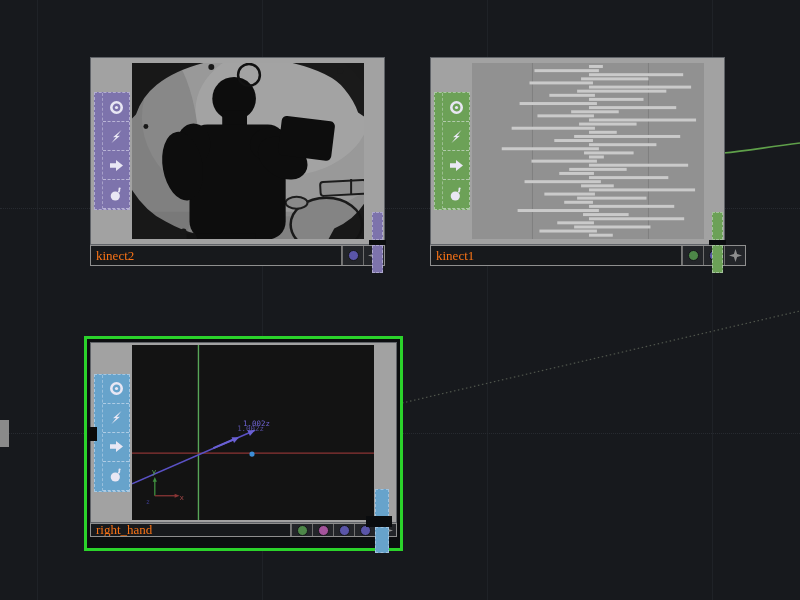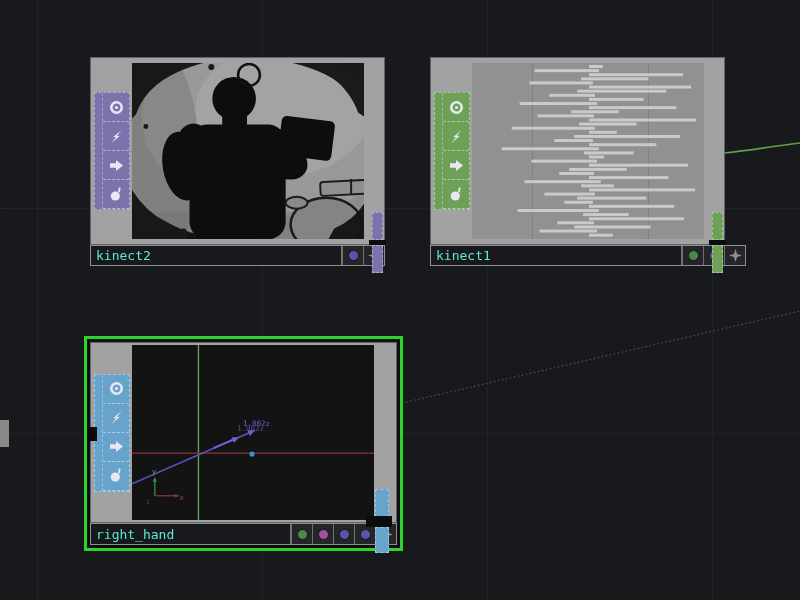--- a/index.html
+++ b/index.html
@@ -23,21 +23,21 @@
   .icon-cell svg{display:block;}
   .viewer{flex:1;position:relative;overflow:hidden;}
   .viewer svg{display:block;width:100%;height:100%;}
   .out-strip{flex:none;position:relative;background:#9b9b9b;}
   .out-tab{position:absolute;left:1px;right:1px;background:var(--accent,#888);
            border:1px dashed rgba(245,245,255,.4);box-sizing:border-box;}
   .out-notch{position:absolute;background:#0a0c0e;}
   .name-bar{display:flex;align-items:stretch;background:#17191c;
             border:1px solid #8f8f8f;box-sizing:border-box;height:21px;}
   .name-box{flex:1;display:flex;align-items:center;padding-left:5px;
-            border-right:1px solid #777;color:#5eead4;font-size:13px;overflow:hidden;}
+            border-right:1px solid #777;color:#f97316;font-size:13px;overflow:hidden;font-family:Liberation Serif, serif;}
   .badge-cell{width:20px;flex:none;display:flex;align-items:center;justify-content:center;
               border-left:1px solid #6f6f6f;background:#232529;}
   .badge-dot{width:11px;height:11px;border-radius:50%;border:1px solid #15161a;box-sizing:border-box;}
   
   #sel-wrap{position:absolute;left:84px;top:336px;width:319px;height:215px;
             border:3px solid #2bd32b;background:#0c0e10;box-sizing:border-box;
             padding:3px;z-index:2;}
   #node-right_hand{position:relative;left:0;top:0;}
   .in-conn{position:absolute;background:#0a0a0a;z-index:3;}
   .edge-tab{position:absolute;background:#8a8a8a;z-index:1;}
@@ -311,21 +311,21 @@
             <text x="14" y="160" font-size="6.5" fill="#4646b0" opacity="0.8">z</text>
           </g>
         </svg>
       </div>
       <div class="out-strip" style="width:16px">
         <div class="out-tab" style="top:56px;height:28px"></div>
         <div class="out-tab" style="top:94px;height:26px"></div>
         <div class="out-notch" style="left:-8px;top:83px;width:26px;height:11px"></div>
       </div>
     </div>
-    <div class="name-bar" style="width:307px;height:22px">
+    <div class="name-bar" style="width:307px;height:14px">
       <div class="name-box">right_hand</div>
       <div class="badge-row" style="display:flex">
           <div class="badge-cell">
             <div class="badge-dot" style="background: rgb(77, 135, 72);"></div>
           </div>
           <div class="badge-cell">
             <div class="badge-dot" style="background: rgb(164, 83, 155);"></div>
           </div>
           <div class="badge-cell">
             <div class="badge-dot" style="background: rgb(90, 85, 168);"></div>

